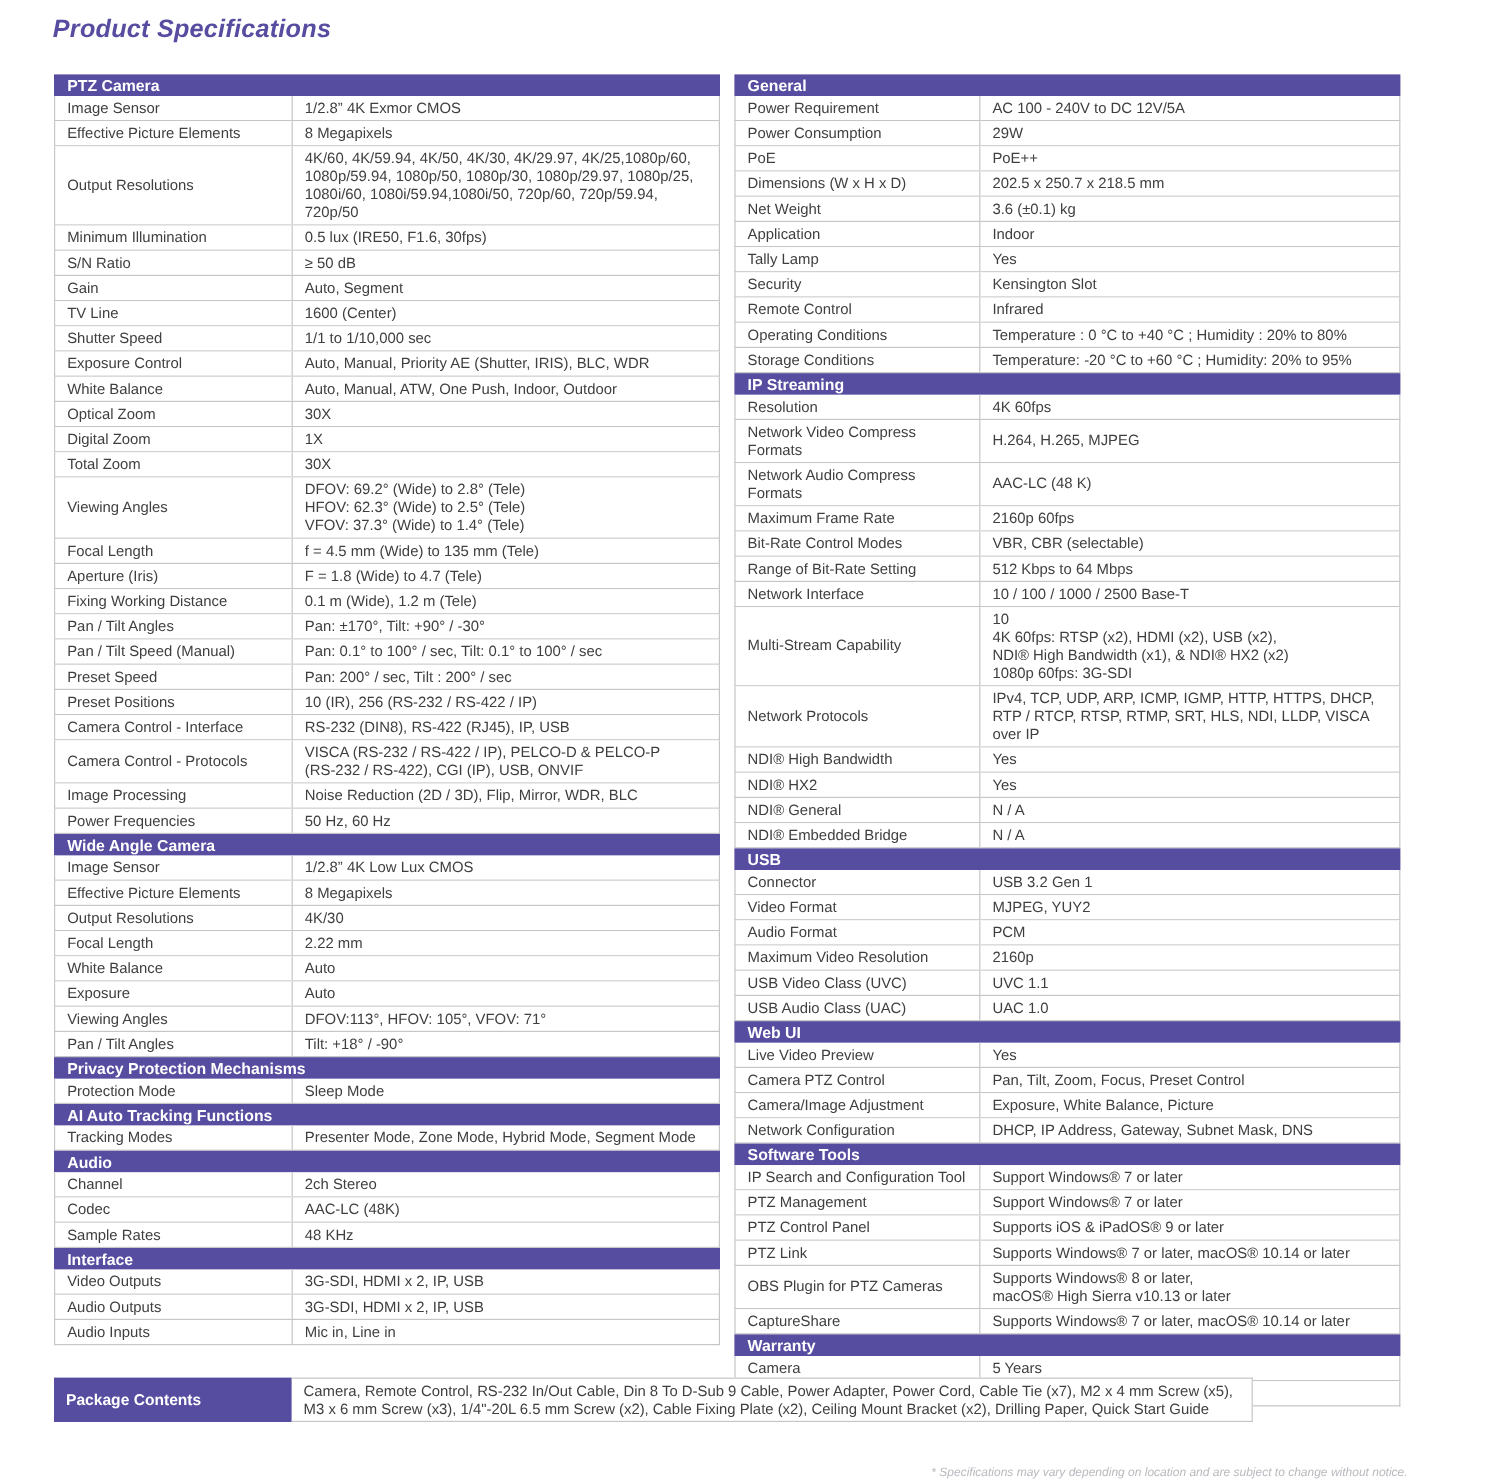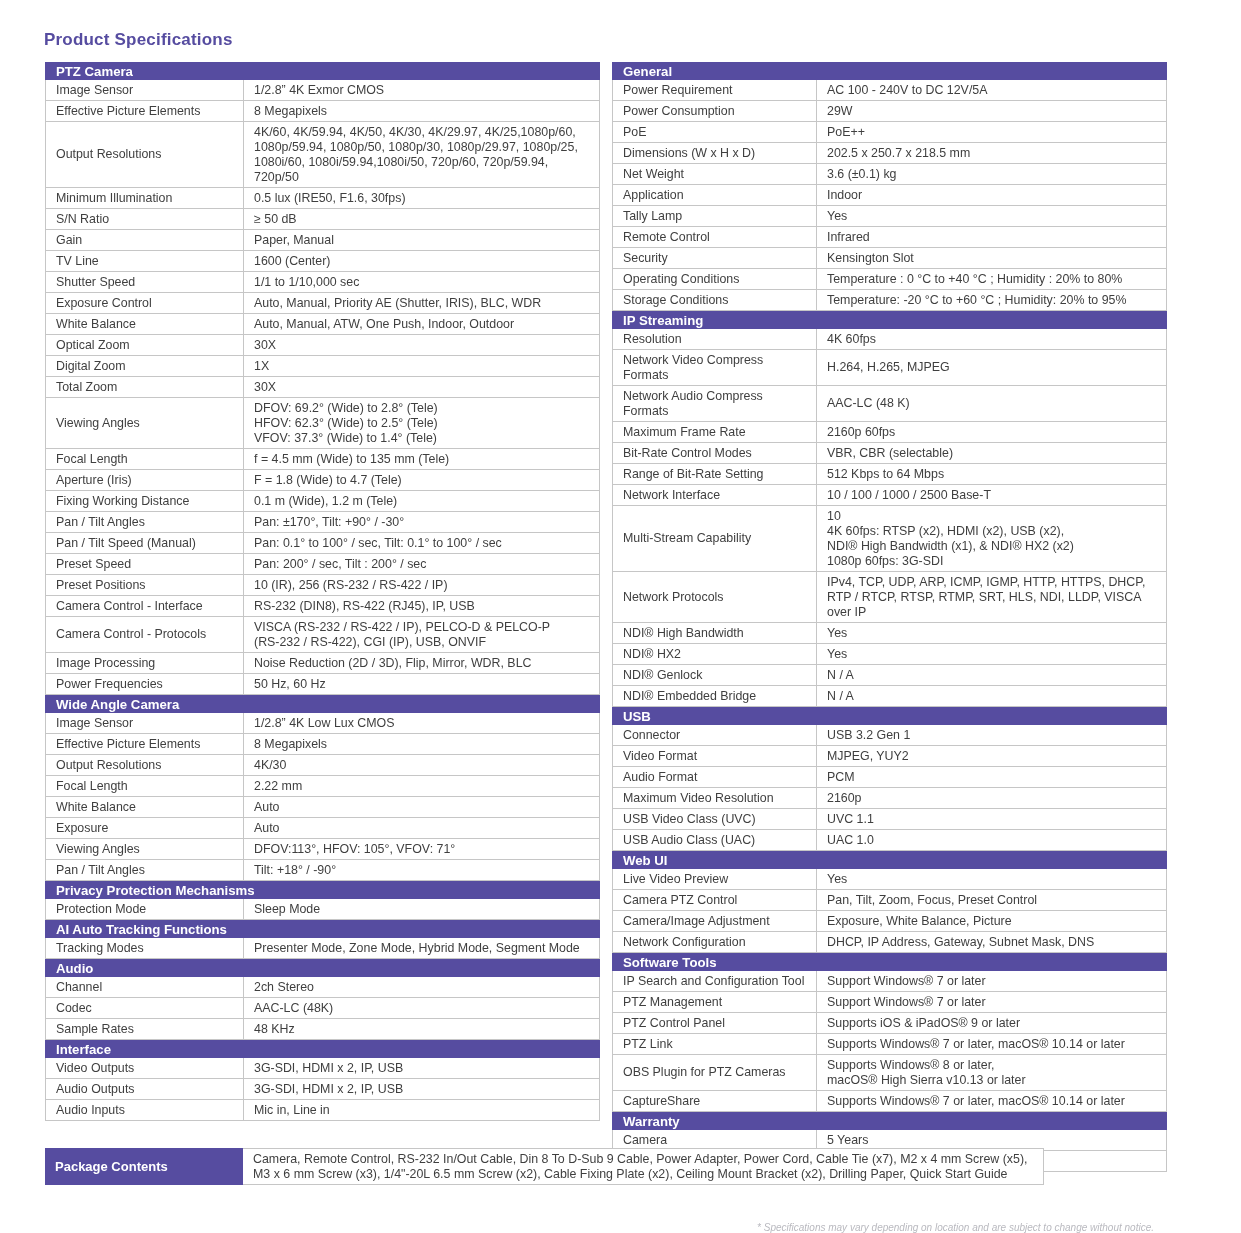--- a/index.html
+++ b/index.html
@@ -10,23 +10,24 @@
   html,body{margin:0;padding:0;}
   body{
     width:1241px;height:1233px;
     background:#ffffff;
     font-family:"Liberation Sans", sans-serif;
     overflow:hidden;
     position:relative;
     -webkit-font-smoothing:antialiased;
   }
   .title{
-    position:absolute;left:44px;top:30px;
-    font-size:17px;font-weight:bold;color:var(--accent);
+    position:absolute;left:44px;top:13px;
+    font-size:21px;font-weight:bold;color:var(--accent);
     letter-spacing:.2px;
+    font-style:italic;
   }
   .tables{
     position:absolute;left:45px;top:62px;width:1122px;
     display:flex;gap:12px;align-items:flex-start;
   }
   .col{width:555px;}
   .section{width:100%;}
   .sec-header{
     background:var(--accent);
     color:#ffffff;
@@ -68,21 +69,21 @@
     flex:0 0 198px;
   }
   .fw .value{
     border-right:1px solid var(--border);
     border-bottom:1px solid var(--border);
     border-top:1px solid var(--border);
   }
   .fw .row + .row .value{border-top:none;}
   .footnote{
     position:absolute;
-    right:87px;top:1222px;
+    right:68px;top:1222px;
     font-size:10px;
     font-style:italic;
     color:#b9b9bf;
     white-space:nowrap;
   }
 </style>
 </head>
 <body>
 
 <div class="title">Product Specifications</div>
@@ -108,21 +109,21 @@
         <div class="row">
           <div class="cell label">Minimum Illumination</div>
           <div class="cell value">0.5 lux (IRE50, F1.6, 30fps)</div>
         </div>
         <div class="row">
           <div class="cell label">S/N Ratio</div>
           <div class="cell value">≥ 50 dB</div>
         </div>
         <div class="row">
           <div class="cell label">Gain</div>
-          <div class="cell value">Paper, Manual</div>
+          <div class="cell value">Auto, Segment</div>
         </div>
         <div class="row">
           <div class="cell label">TV Line</div>
           <div class="cell value">1600 (Center)</div>
         </div>
         <div class="row">
           <div class="cell label">Shutter Speed</div>
           <div class="cell value">1/1 to 1/10,000 sec</div>
         </div>
         <div class="row">
@@ -302,26 +303,26 @@
         </div>
         <div class="row">
           <div class="cell label">Application</div>
           <div class="cell value">Indoor</div>
         </div>
         <div class="row">
           <div class="cell label">Tally Lamp</div>
           <div class="cell value">Yes</div>
         </div>
         <div class="row">
+          <div class="cell label">Security</div>
+          <div class="cell value">Kensington Slot</div>
+        </div>
+        <div class="row">
           <div class="cell label">Remote Control</div>
           <div class="cell value">Infrared</div>
-        </div>
-        <div class="row">
-          <div class="cell label">Security</div>
-          <div class="cell value">Kensington Slot</div>
         </div>
         <div class="row">
           <div class="cell label">Operating Conditions</div>
           <div class="cell value">Temperature : 0 °C to +40 °C ; Humidity : 20% to 80%</div>
         </div>
         <div class="row">
           <div class="cell label">Storage Conditions</div>
           <div class="cell value">Temperature: -20 °C to +60 °C ; Humidity: 20% to 95%</div>
         </div>
       </div>
@@ -369,21 +370,21 @@
         </div>
         <div class="row">
           <div class="cell label">NDI® High Bandwidth</div>
           <div class="cell value">Yes</div>
         </div>
         <div class="row">
           <div class="cell label">NDI® HX2</div>
           <div class="cell value">Yes</div>
         </div>
         <div class="row">
-          <div class="cell label">NDI® Genlock</div>
+          <div class="cell label">NDI® General</div>
           <div class="cell value">N / A</div>
         </div>
         <div class="row">
           <div class="cell label">NDI® Embedded Bridge</div>
           <div class="cell value">N / A</div>
         </div>
       </div>
       <div class="section">
         <div class="sec-header">USB</div>
         <div class="row">

